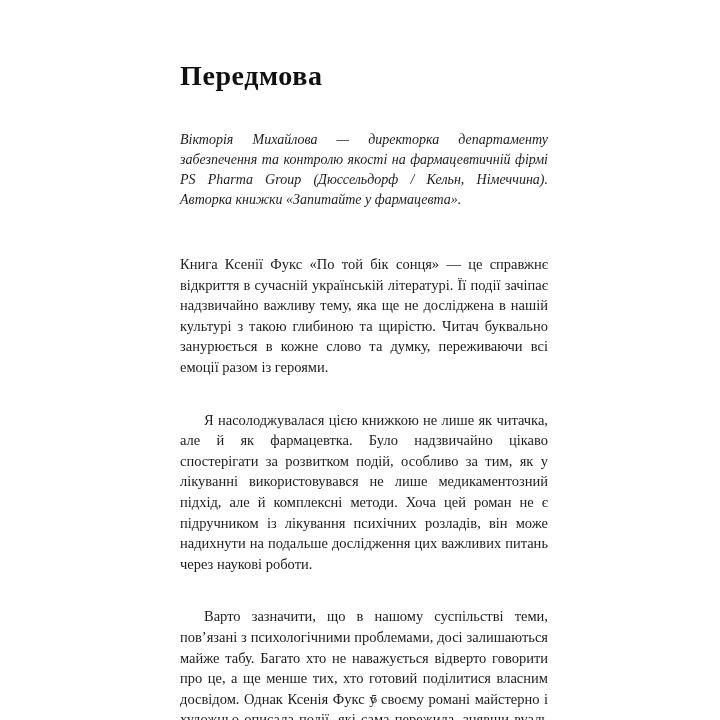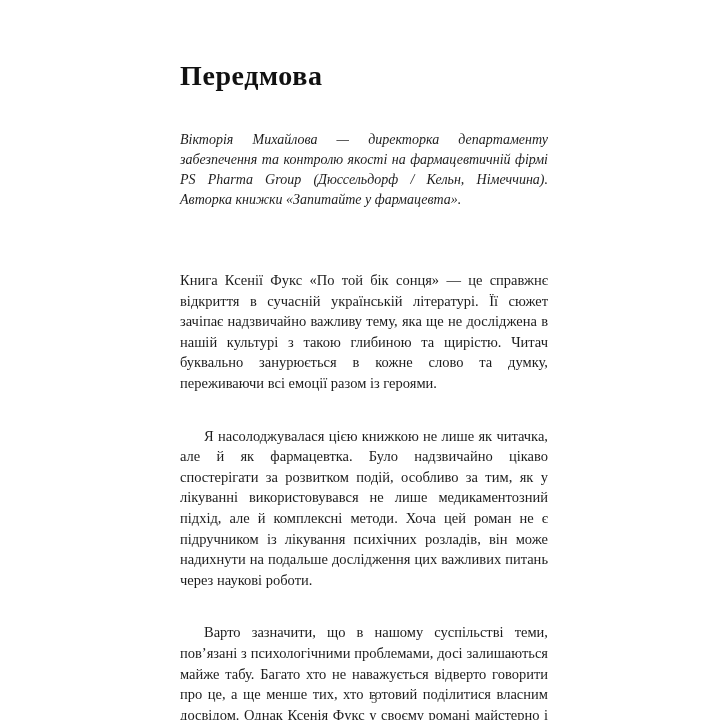--- a/index.html
+++ b/index.html
@@ -26,21 +26,21 @@
     font-weight: bold;
     letter-spacing: 0.6px;
     margin: 0 0 38px 0;
     color: #111111;
   }
   .author-bio {
     font-style: italic;
     font-size: 14px;
     line-height: 20px;
     text-align: justify;
-    margin: 0 0 60px 0;
+    margin: 0 0 44px 0;
     color: #1c1c1c;
   }
   .body-text p {
     font-size: 14.5px;
     line-height: 20.6px;
     text-align: justify;
     margin: 0;
     color: #1c1c1c;
   }
   .body-text p.indent {
@@ -59,19 +59,19 @@
 </style>
 </head>
 <body>
 
 <div class="page">
   <h1 class="chapter-title">Передмова</h1>
 
   <p class="author-bio">Вікторія Михайлова — директорка департаменту забезпечення та контролю якості на фармацевтичній фірмі PS Pharma Group (Дюссельдорф / Кельн, Німеччина). Авторка книжки «Запитайте у фармацевта».</p>
 
   <div class="body-text">
-    <p>Книга Ксенії Фукс «По той бік сонця» — це справжнє відкриття в сучасній українській літературі. Її сюжет зачіпає надзвичайно важливу тему, яка ще не досліджена в нашій культурі з такою глибиною та щирістю. Читач буквально занурюється в кожне слово та думку, переживаючи всі емоції разом із героями.</p>
+    <p>Книга Ксенії Фукс «По той бік сонця» — це справжнє відкриття в сучасній українській літературі. Її події зачіпає надзвичайно важливу тему, яка ще не досліджена в нашій культурі з такою глибиною та щирістю. Читач буквально занурюється в кожне слово та думку, переживаючи всі емоції разом із героями.</p>
     <p class="indent">Я насолоджувалася цією книжкою не лише як читачка, але й як фармацевтка. Було надзвичайно цікаво спостерігати за розвитком подій, особливо за тим, як у лікуванні використовувався не лише медикаментозний підхід, але й комплексні методи. Хоча цей роман не є підручником із лікування психічних розладів, він може надихнути на подальше дослідження цих важливих питань через наукові роботи.</p>
     <p class="indent">Варто зазначити, що в нашому суспільстві теми, пов’язані з психологічними проблемами, досі залишаються майже табу. Багато хто не наважується відверто говорити про це, а ще менше тих, хто готовий поділитися власним досвідом. Однак Ксенія Фукс у своєму романі майстерно і художньо описала події, які сама пережила, знявши вуаль забороненості з теми лікування психічних розладів.</p>
   </div>
 </div>
 
 <div class="page-number">5</div>
 
 </body></html>

